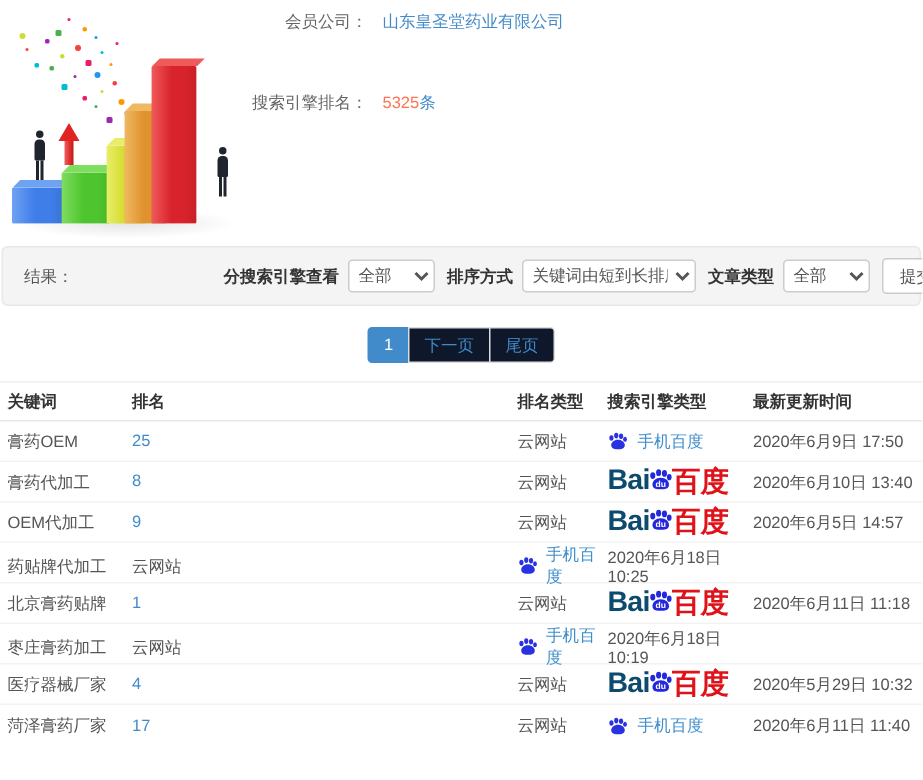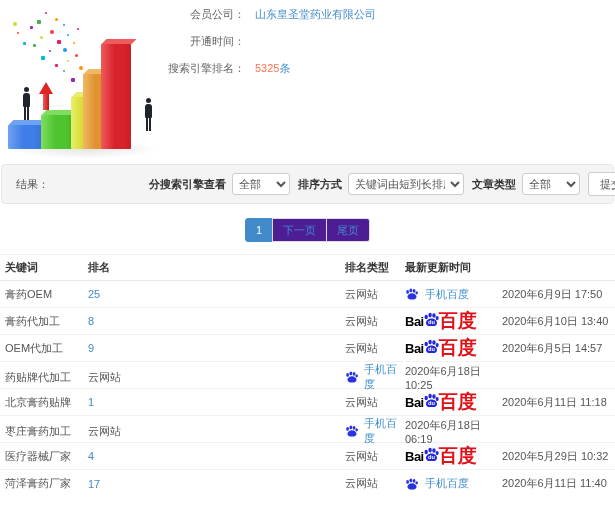--- a/index.html
+++ b/index.html
@@ -43,39 +43,39 @@
   .filter-group { display:flex; align-items:center; margin-left:auto; margin-right:-21px; }
   .filter-label { font-weight:bold; color:#333; margin:0 6px 0 8px; white-space:nowrap; }
   .filterbar select { height:22px; font-size:11px; color:#555; background:#fff; border:1px solid #ccc;
     border-radius:3px; padding:0 2px; font-family:"Liberation Sans", sans-serif; }
   .sel-engine { width:58px; } .sel-sort { width:116px; } .sel-article { width:58px; }
   .submit-btn { height:24px; width:46px; margin-left:8px; background:#fff; border:1px solid #ccc;
     border-radius:3px; font-size:11px; color:#555; font-family:"Liberation Sans", sans-serif; cursor:pointer; }
 
   
   .pager { display:flex; justify-content:center; margin-top:14px; height:24px; }
-  .pg { display:flex; align-items:center; padding:0 10px; border:1px solid #ddd; background:#4c1d95;
+  .pg { display:flex; align-items:center; padding:0 10px; border:1px solid #ddd; background:#0f172a;
     color:#428bca; margin-left:-1px; cursor:pointer; }
   .pg.active { background:#428bca; border-color:#428bca; color:#fff; cursor:default; }
   .pg:first-child { border-radius:3px 0 0 3px; margin-left:0; }
   .pg:last-child { border-radius:0 3px 3px 0; }
 
   
   .table { margin-top:12px; border-top:1px solid #f0f0f0; }
   .thead, .trow { display:grid; grid-template-columns:83px 257px 60px 97px 1fr; align-items:center;
     padding:0 5px; }
   .thead { height:26px; font-weight:bold; color:#333; border-bottom:1px solid #e8e8e8; }
   .trow { height:27px; border-bottom:1px solid #f2f2f2; color:#555; }
   .trow:last-child { border-bottom:none; }
   .td.rank { color:#428bca; cursor:pointer; }
   .engine-wrap { display:flex; align-items:center; }
   .mb-icon { position:relative; width:15px; margin-right:5px; }
   .mb-icon .bar-red { width:9px; height:2px; background:#e02020; margin:0 auto; border-radius:1px; }
   .mb-label { color:#3e8ecc; }
-  .bd-bai { font-weight:bold; font-size:13px; color:#000000; letter-spacing:-0.5px; }
+  .bd-bai { font-weight:bold; font-size:19px; color:#0c4a6e; letter-spacing:-0.5px; }
   .bd-paw { position:relative; margin:0 -1px; top:-2px; }
   .bd-red { font-weight:bold; font-size:19px; color:#de1218; }
 </style>
 </head>
 <body>
 
 <div class="page">
 
 
   <div class="info">
@@ -135,21 +135,20 @@
             <i></i>
           </div>
       </div>
     </div>
     <div class="info-rows">
       <div class="info-row">
         <span class="info-label">会员公司：</span>
         <span class="info-value link">山东皇圣堂药业有限公司</span>
       </div>
       <div class="info-row">
-        <span class="info-label">开通时间：</span>
       </div>
       <div class="info-row">
         <span class="info-label">搜索引擎排名：</span>
         <span class="info-value"><span class="orange">5325</span><span class="link">条</span></span>
       </div>
     </div>
   </div>
 
   <div class="filterbar">
     <span class="result-label">结果：</span>
@@ -174,20 +173,21 @@
     <span class="pg active">1</span>
     <span class="pg">下一页</span>
     <span class="pg">尾页</span>
   </div>
 
   <div class="table">
     <div class="thead">
       <div>关键词</div>
       <div>排名</div>
       <div>排名类型</div>
+      <div>搜索引擎类型</div>
       <div>最新更新时间</div>
     </div>
     <div id="tbody">
         <div class="trow">
     <div class="td keyword">膏药OEM</div>
     <div class="td rank">25</div>
     <div class="td ranktype">云网站</div>
     <div class="td engine">
             <span class="engine-wrap">
     <span class="mb-icon">
@@ -299,21 +299,21 @@
     <ellipse cx="4.5" cy="8.5" rx="2.4" ry="3.2" fill="#2932e1"></ellipse>
     <ellipse cx="10" cy="5.8" rx="2.4" ry="3.2" fill="#2932e1"></ellipse>
     <ellipse cx="15.5" cy="6.5" rx="2.4" ry="3.2" fill="#2932e1"></ellipse>
     <ellipse cx="20" cy="10" rx="2.2" ry="2.9" fill="#2932e1"></ellipse>
     <path d="M12 10.5c-4.6 0-7.8 3.1-7.8 6.4 0 2.7 2.1 4.4 5.1 4.4h5.4c3 0 5.1-1.7 5.1-4.4 0-3.3-3.2-6.4-7.8-6.4z" fill="#2932e1"></path>
 
   </svg><span class="bar-red"></span></span>
     <span class="mb-label">手机百度</span>
             </span>
           </div>
-    <div class="td time">2020年6月18日 06:19</div>
+    <div class="td time">2020年6月18日 10:19</div>
         </div>
         <div class="trow">
     <div class="td keyword">医疗器械厂家</div>
     <div class="td rank">4</div>
     <div class="td ranktype">云网站</div>
     <div class="td engine">
             <span class="engine-wrap">
       <span class="bd-bai">Bai</span>
       <span class="bd-paw">
   <svg width="17" height="17" viewBox="0 0 24 24" style="display:block">

